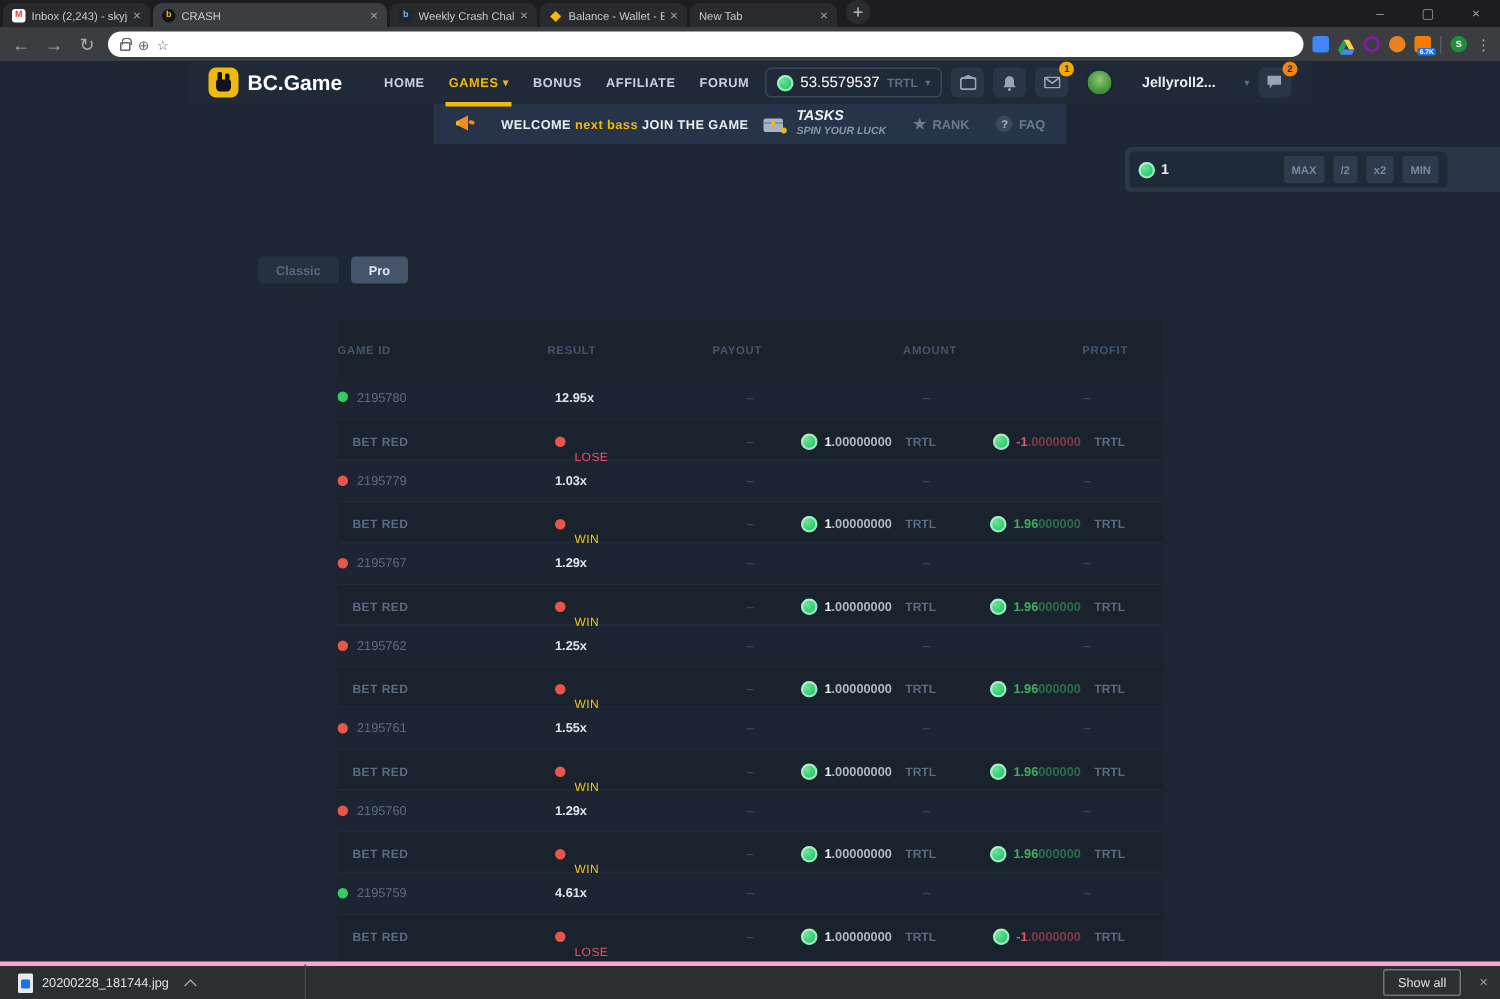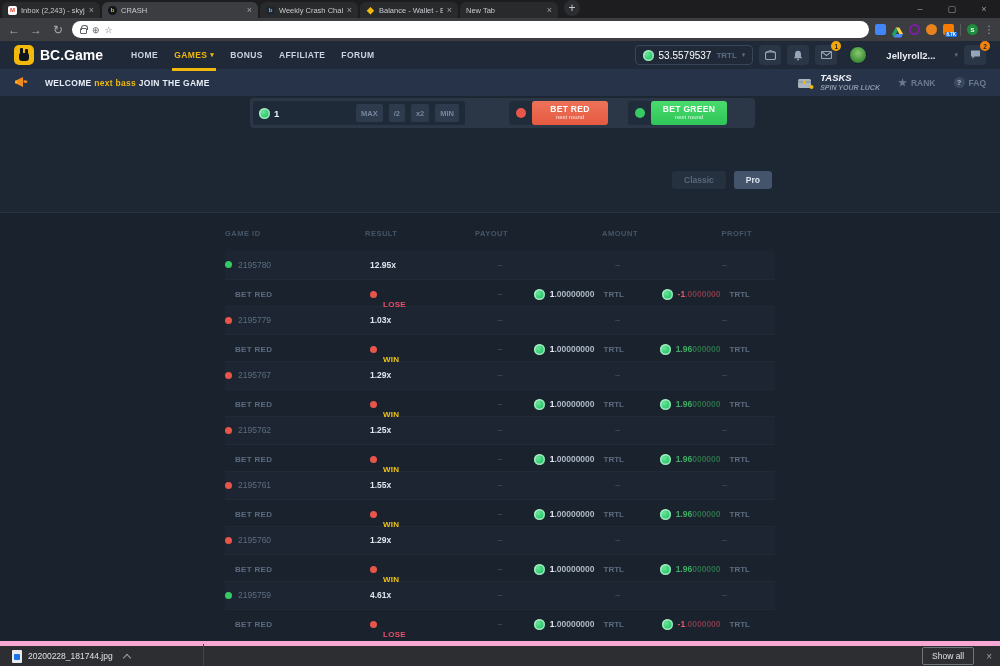--- a/index.html
+++ b/index.html
@@ -31,21 +31,21 @@
   .lock:before { content:""; position:absolute; width:5px; height:4px; border:1px solid #5f6368; border-bottom:none; border-radius:3px 3px 0 0; top:-4px; left:0; }
   .url { color:#202124; font-size:8.5px; flex:1; }
   .omni-ico { color:#5f6368; font-size:9px; }
   .ext { width:11px; height:11px; border-radius:2px; position:relative; flex:none; }
   .ext-badge { position:absolute; bottom:-2px; right:-3px; background:#1a73e8; color:#fff; font-size:4.5px; padding:0 1px; border-radius:1px; font-weight:bold; }
   .ext-s { border-radius:50%; background:#1e8e3e; color:#fff; font-size:6px; font-weight:bold; display:flex; align-items:center; justify-content:center; }
   .tool-sep { width:1px; height:12px; background:#5a5b5e; }
   .menu-dots { color:#a6aaaf; font-size:10px; letter-spacing:0; }
 
   
-  .site { height:600px; background:#1d2734; display:flex; flex-direction:column; overflow:hidden; }
+  .site { height:600px; background:#1d2734; display:flex; flex-direction:column; overflow:hidden;align-items:center; }
 
   .site-header { height:28px; background:#1f2938; display:flex; align-items:center; padding:0 14px; gap:10px; position:relative; z-index:2; }
   .logo { display:flex; align-items:center; gap:6px; }
   .logo-badge { width:20px; height:20px; background:#f0b90b; border-radius:5px; position:relative; }
   .logo-badge:before { content:""; position:absolute; left:5px; top:8px; width:10px; height:8px; background:#10151d; border-radius:2px 2px 3px 3px; }
   .logo-badge:after { content:""; position:absolute; left:6px; top:3px; width:2.5px; height:6px; background:#10151d; border-radius:1px; box-shadow:5px 1px 0 #10151d; }
   .logo-text { color:#fff; font-size:14px; font-weight:bold; }
   .nav { display:flex; align-items:center; gap:16px; margin-left:18px; height:28px; }
   .nav-item { color:#c9d3de; font-size:8.5px; font-weight:bold; letter-spacing:.4px; height:28px; display:flex; align-items:center; position:relative; }
   .nav-item.active { color:#f0b90b; }
@@ -117,36 +117,36 @@
   .trow:first-child { border-top:none; }
   .cell { display:flex; align-items:center; font-size:8.5px; }
   .cell .dot { width:7px; height:7px; margin-right:6px; }
   .game-id { color:#5c6c80; }
   .bet-label { color:#5c6c80; font-weight:bold; font-size:8px; letter-spacing:.3px; padding-left:10px; }
   .result { color:#dde5ee; font-weight:bold; }
   .c2 { padding-left:5px; }
   .dash-cell { color:#46566a; justify-content:center; }
   .dash-r { justify-content:flex-end; padding-right:20px; color:#46566a; }
   .dash-r5 { justify-content:flex-end; padding-right:48px; color:#46566a; }
-  .outcome { font-weight:bold; font-size:8px; letter-spacing:.3px;margin-top:20px; }
+  .outcome { font-weight:normal; font-size:8px; letter-spacing:.3px;margin-top:20px; }
   .outcome.win { color:#f0c419; }
   .outcome.lose { color:#ed4e67; }
   .money { justify-content:flex-end; gap:5px; }
   .money.c4m { padding-right:16px; }
   .money.c5m { padding-right:25px; }
   .money .coin { width:11px; height:11px; }
   .amount-main { color:#e6edf3; font-weight:bold; }
   .amount-dim { color:#aeb9c6; font-weight:bold; }
   .cur { color:#5c6c80; font-size:8px; font-weight:bold; margin-left:4px; }
   .profit-txt { font-weight:bold; }
   .pgreen .profit-main { color:#3fae63; } .pgreen .profit-dim { color:#2d6e49; }
   .pred .profit-main { color:#e05a6b; } .pred .profit-dim { color:#7e3a48; }
 
   
-  .download-bar { height:25px; background:#2d2e31; border-top:5px solid #f9a8d4; display:flex; align-items:center; padding:0 8px; gap:8px; }
+  .download-bar { height:25px; background:#2d2e31; border-top:3px solid #f9a8d4; display:flex; align-items:center; padding:0 8px; gap:8px; }
   .dl-item { display:flex; align-items:center; gap:6px; padding:0 4px; height:25px; }
   .fileicon { width:10px; height:13px; background:#e8eaed; border-radius:1px; position:relative; }
   .fileicon:before { content:""; position:absolute; left:2px; top:4px; width:6px; height:6px; background:#1a73e8; border-radius:1px; }
   .dl-name { color:#dfe1e5; font-size:8.5px; }
   .dl-caret { width:8px; height:8px; position:relative; margin-left:4px; }
   .dl-caret:before { content:""; position:absolute; left:1px; top:3px; width:5px; height:5px; border-left:1.5px solid #9aa0a6; border-top:1.5px solid #9aa0a6; transform:rotate(45deg); }
   .dl-sep { width:1px; height:25px; background:#43444a; margin-left:60px; }
   .dl-right { margin-left:auto; display:flex; align-items:center; gap:12px; }
   .showall { border:1px solid #70757a; border-radius:2px; color:#dee1e6; font-size:8.5px; padding:3px 9px; }
   .dl-close { color:#9aa0a6; font-size:10px; }

